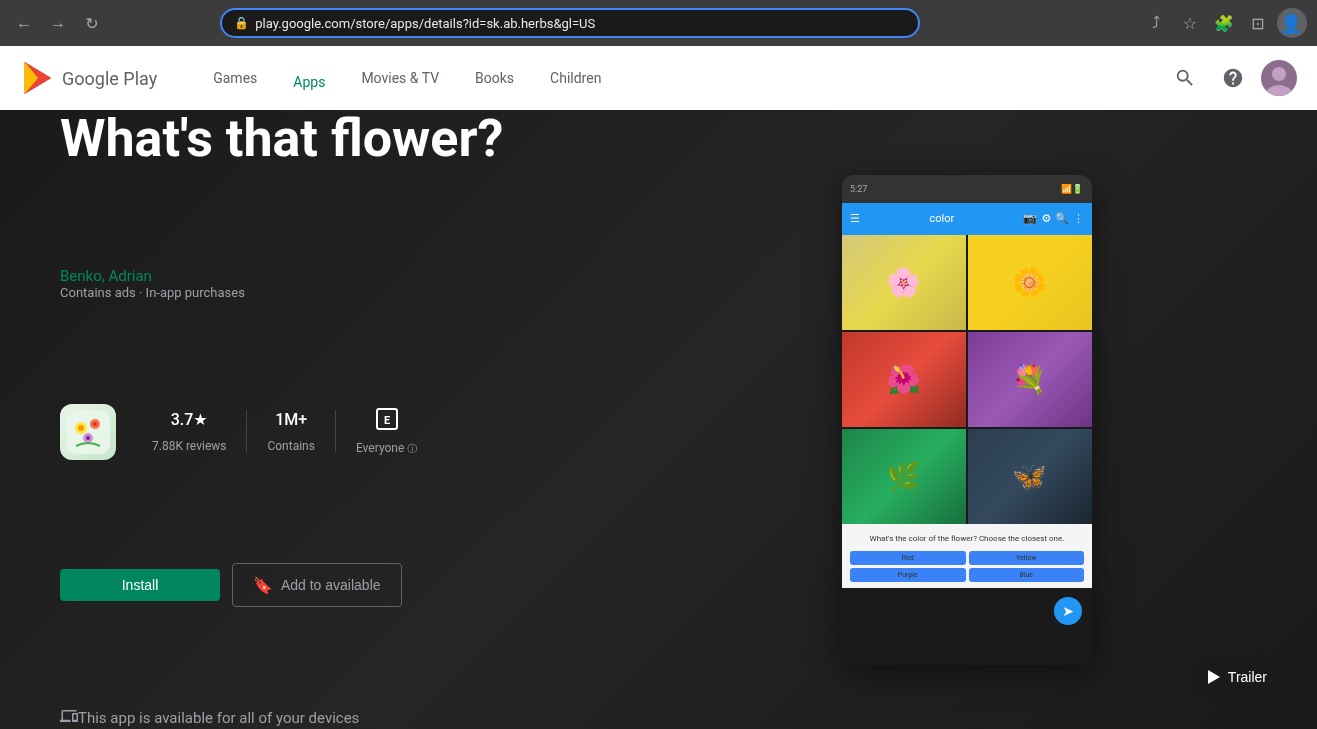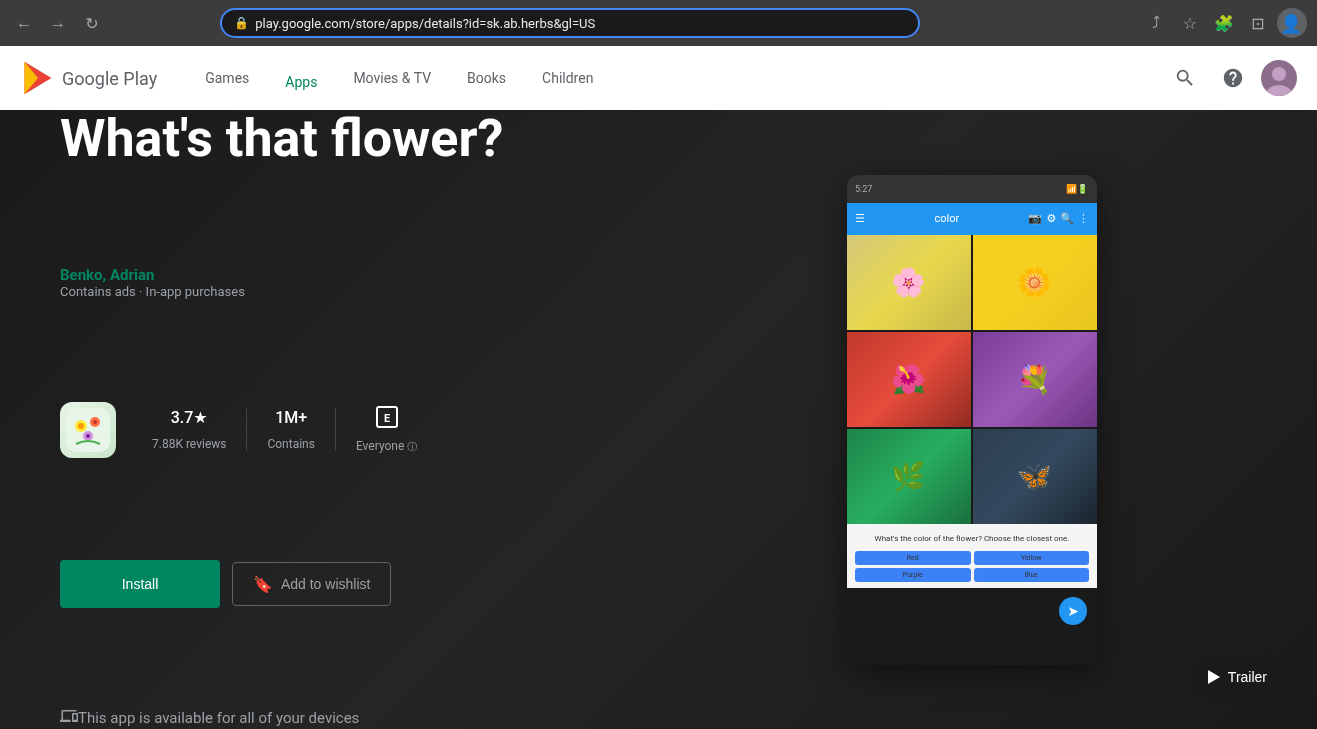--- a/index.html
+++ b/index.html
@@ -78,21 +78,21 @@
       cursor: pointer;
     }
 
     
     .gp-header {
       background: #fff;
       height: 64px;
       display: flex;
       align-items: center;
       padding: 0 20px;
-      gap: 0;
+      gap: 8px;
       text-decoration: underline;
     }
     .gp-logo {
       display: flex;
       align-items: center;
       gap: 6px;
       margin-right: 30px;
     }
     .gp-logo-icon {
       width: 36px;
@@ -181,21 +181,21 @@
 
     
     .app-screenshot-container {
       position: absolute;
       right: 220px;
       top: 0;
       bottom: 0;
       width: 260px;
       display: flex;
       align-items: center;
-      justify-content: flex-end;
+      justify-content: center;
     }
     .phone-mockup {
       width: 250px;
       height: 490px;
       background: #1a1a1a;
       border-radius: 12px;
       overflow: hidden;
       position: relative;
       box-shadow: 0 8px 32px rgba(0,0,0,0.5);
     }
@@ -302,21 +302,21 @@
     .app-title {
       font-size: 52px;
       font-weight: 700;
       color: #fff;
       line-height: 1.1;
       margin-bottom: 4px;
     }
     .app-developer {
       color: #01875f;
       font-size: 15px;
-      font-weight: 700;
+      font-weight: 400;
     }
     .app-subtitle {
       color: #9aa0a6;
       font-size: 13px;
     }
     .app-stats {
       display: flex;
       align-items: center;
       gap: 0;
       margin-top: 8px;
@@ -356,21 +356,21 @@
       gap: 12px;
       align-items: center;
       margin-top: 8px;
     }
     .install-btn {
       background: #01875f;
       color: #fff;
       border: none;
       border-radius: 4px;
       padding: 0 44px;
-      height: 48px;
+      height: 32px;
       font-size: 14px;
       font-weight: 500;
       cursor: pointer;
       min-width: 160px;
     }
     .wishlist-btn {
       background: transparent;
       color: #9aa0a6;
       border: 1px solid #5f6368;
       border-radius: 4px;
@@ -525,21 +525,21 @@
         <span class="stat-label">
           <span>Everyone</span>
           <span style="font-size:10px;"> ⓘ</span>
         </span>
       </div>
     </div>
     <div class="app-actions">
       <button class="install-btn">Install</button>
       <button class="wishlist-btn">
         <span class="wishlist-icon">🔖</span>
-        <span>Add to wishlist</span>
+        <span>Add to available</span>
       </button>
     </div>
     <div class="device-available">
       <span class="device-icon">
         <svg width="18" height="18" viewBox="0 0 24 24" fill="#9aa0a6">
           <path d="M4 6h18V4H4c-1.1 0-2 .9-2 2v11H0v3h14v-3H4V6zm19 2h-6c-.55 0-1 .45-1 1v10c0 .55.45 1 1 1h6c.55 0 1-.45 1-1V9c0-.55-.45-1-1-1zm-1 9h-4v-7h4v7z"></path>
         </svg>
       </span>
       <span>This app is available for all of your devices</span>
     </div>

